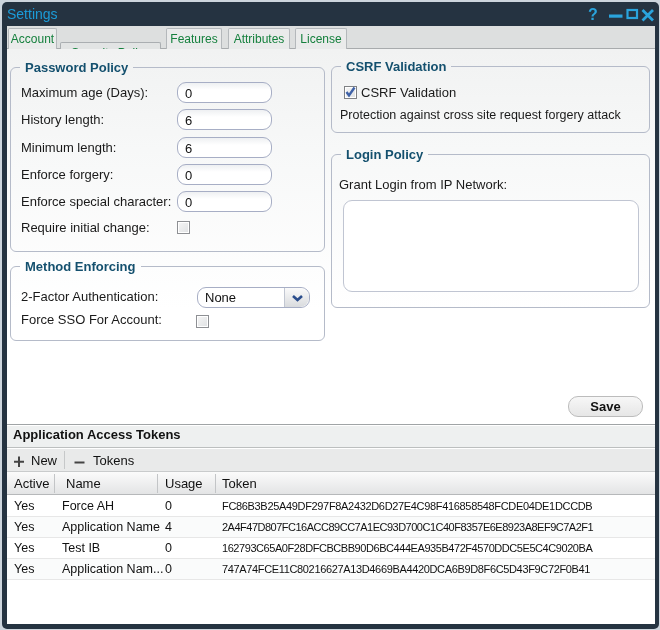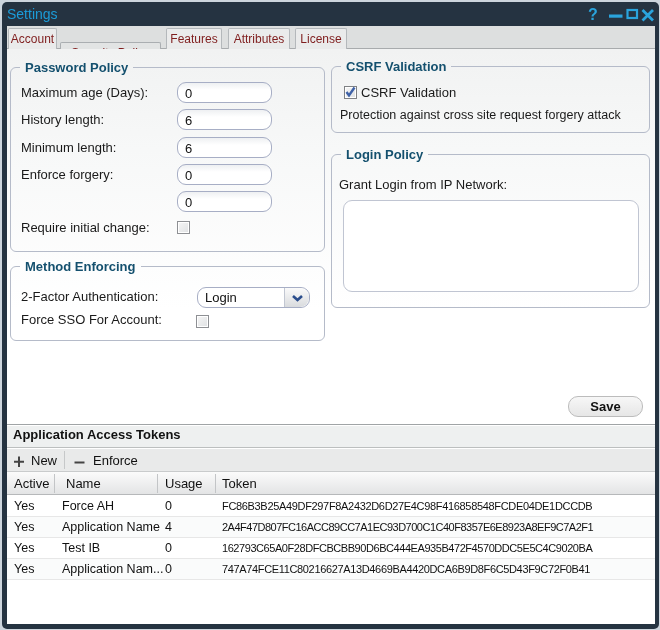--- a/index.html
+++ b/index.html
@@ -5,21 +5,21 @@
   * { box-sizing: border-box; margin:0; padding:0; }
   html,body { width:660px; height:630px; overflow:hidden; }
   body { background:#cdd5dd; font-family:"Liberation Sans", sans-serif; position:relative; }
   .win { position:absolute; left:2px; top:2px; width:657px; height:627px; background:#253341; border-radius:5px; }
   .title { position:absolute; left:5px; top:4px; font-size:14px; font-weight:normal; color:#1b9cd9; }
   .tbtns { position:absolute; right:5px; top:1px; }
   .content { position:absolute; left:5px; top:24px; width:648px; height:598px; background:#fff; overflow:hidden; }
 
   
   .tabstrip { position:absolute; left:0; top:0; width:648px; height:23px; background:#dddfdf; border-bottom:1px solid #a8abad; }
-  .tab { position:absolute; top:2px; height:21px; background:#eaebeb; border:1px solid #b4b8bb; border-bottom:none; border-radius:2px 2px 0 0; font-size:12px; color:#7f1d1d; text-align:center; line-height:20px; }
+  .tab { position:absolute; top:2px; height:21px; background:#eaebeb; border:1px solid #b4b8bb; border-bottom:none; border-radius:2px 2px 0 0; font-size:12px; color:#15803d; text-align:center; line-height:20px; }
   .tab.active { background:#e2e4e4; font-weight:normal; top:16px; height:23px; border-color:#aaaeb1; }
 
   .page { position:absolute; left:0; top:23px; width:648px; height:375px; background:linear-gradient(180deg,#f1f2f2 0px,#f7f8f8 100px,#ffffff 260px); }
 
   fieldset { position:absolute; border:1px solid #b5bbc9; border-radius:6px; background:transparent; }
   legend { margin-left:9px; padding:0 5px; font-size:13px; font-weight:bold; color:#14506e; }
   .lbl { position:absolute; font-size:13px; color:#1a1a1a; white-space:nowrap; }
   .inp { position:absolute; width:95px; height:21px; border:1px solid #a7aec5; border-radius:9px; background:linear-gradient(180deg,#eef0f2 0px,#ffffff 7px); font-size:13px; color:#111; padding:3px 0 0 7px; }
   .cb { position:absolute; width:13px; height:13px; border:1px solid #8e9094; background:linear-gradient(135deg,#f6f6f6 0%,#dfe1e3 100%); box-shadow: inset 0 0 0 1px #ffffff; }
 
@@ -63,30 +63,31 @@
         <legend>Password Policy</legend>
       </fieldset>
       <div class="lbl" style="left:14px; top:36px;">Maximum age (Days):</div>
       <div class="inp" style="left:170px; top:33px;">0</div>
       <div class="lbl" style="left:14px; top:63px;">History length:</div>
       <div class="inp" style="left:170px; top:60px;">6</div>
       <div class="lbl" style="left:14px; top:91px;">Minimum length:</div>
       <div class="inp" style="left:170px; top:88px;">6</div>
       <div class="lbl" style="left:14px; top:118px;">Enforce forgery:</div>
       <div class="inp" style="left:170px; top:115px;">0</div>
+      <div class="lbl" style="left:14px; top:145px;">Enforce special character:</div>
       <div class="inp" style="left:170px; top:142px;">0</div>
       <div class="lbl" style="left:14px; top:171px;">Require initial change:</div>
       <div class="cb" style="left:170px; top:172px;"></div>
 
       <fieldset style="left:3px; top:210px; width:315px; height:82px;">
         <legend>Method Enforcing</legend>
       </fieldset>
       <div class="lbl" style="left:14px; top:240px;">2-Factor Authentication:</div>
       <div class="dd" style="left:190px; top:238px;">
-        <span class="txt">Login</span>
+        <span class="txt">None</span>
         <span class="btn"><svg width="25" height="19" viewBox="0 0 25 19">
               <path d="M8 8 L12.5 12 L17 8" stroke="#2b4d8c" stroke-width="2.6" fill="none"></path>
             </svg></span>
       </div>
       <div class="lbl" style="left:14px; top:263px;">Force SSO For Account:</div>
       <div class="cb" style="left:189px; top:266px;"></div>
 
       <fieldset style="left:324px; top:10px; width:319px; height:74px;">
         <legend>CSRF Validation</legend>
       </fieldset>
@@ -111,21 +112,21 @@
       <div class="phead">Application Access Tokens</div>
       <div class="ptool">
         <svg style="position:absolute;left:7px;top:7px;" width="11" height="12" viewBox="0 0 11 12">
             <path d="M5 0.5 L5 11 M0 5.75 L10 5.75" stroke="#444444" stroke-width="2" fill="none"></path>
           </svg>
         <div style="position:absolute; left:24px; top:4px; font-size:13px; color:#111;">New</div>
         <div style="position:absolute; left:57px; top:2px; width:1px; height:18px; background:#c6c8c9;"></div>
         <svg style="position:absolute;left:67px;top:7px;" width="11" height="13" viewBox="0 0 11 13">
             <path d="M0.5 6.5 L10.5 6.5" stroke="#444444" stroke-width="2" fill="none"></path>
           </svg>
-        <div style="position:absolute; left:86px; top:4px; font-size:13px; color:#111;">Enforce</div>
+        <div style="position:absolute; left:86px; top:4px; font-size:13px; color:#111;">Tokens</div>
       </div>
       <div class="thead">
         <div style="position:absolute; left:7px; top:4px;">Active</div>
         <div style="position:absolute; left:59px; top:4px;text-align:right;">Name</div>
         <div style="position:absolute; left:158px; top:4px;">Usage</div>
         <div style="position:absolute; left:215px; top:4px;">Token</div>
         <div class="sep" style="left:47px;"></div>
         <div class="sep" style="left:150px;"></div>
         <div class="sep" style="left:208px;"></div>
       </div>

